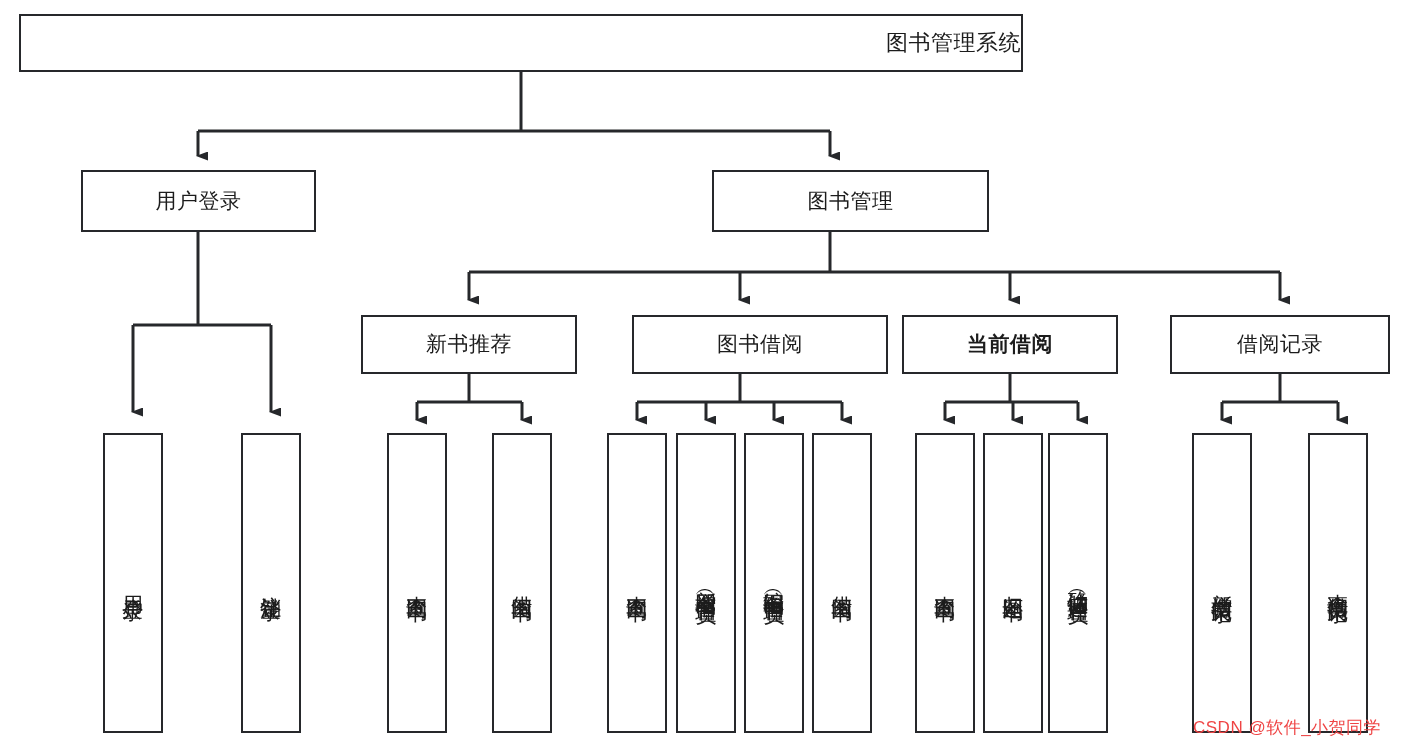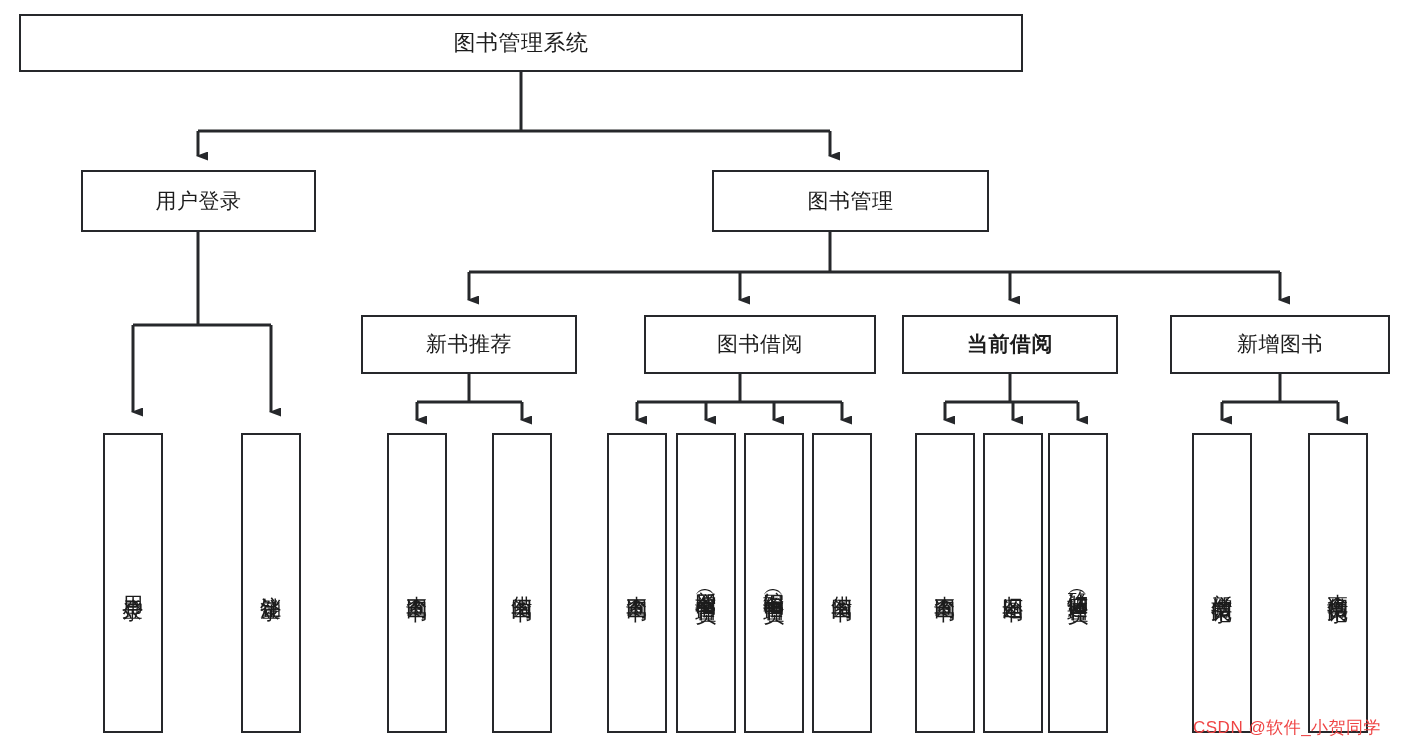--- a/index.html
+++ b/index.html
@@ -112,42 +112,42 @@
       <path d="M1013,402 L1013,420" marker-end="url(#arrow)"></path>
       <path d="M1078,402 L1078,420" marker-end="url(#arrow)"></path>
 
       <path d="M1280,374 L1280,402"></path>
       <path d="M1222,402 L1338,402"></path>
       <path d="M1222,402 L1222,420" marker-end="url(#arrow)"></path>
       <path d="M1338,402 L1338,420" marker-end="url(#arrow)"></path>
     </g>
   </svg>
 
-  <div class="node root" style="left:19px; top:14px; width:1004px; height:58px;">
+  <div class="node root" style="left:19px; top:14px; width:1004px; height:58px;justify-content:flex-end;">
     <span class="label">图书管理系统</span>
   </div>
 
   <div class="node" style="left:81px; top:170px; width:235px; height:62px;">
     <span class="label">用户登录</span>
   </div>
   <div class="node" style="left:712px; top:170px; width:277px; height:62px;">
     <span class="label">图书管理</span>
   </div>
 
   <div class="node" style="left:361px; top:315px; width:216px; height:59px;align-items:center;">
     <span class="label">新书推荐</span>
   </div>
-  <div class="node" style="left:632px; top:315px; width:232px; height:59px;margin-left:12px;">
+  <div class="node" style="left:632px; top:315px; width:256px; height:59px;">
     <span class="label">图书借阅</span>
   </div>
   <div class="node" style="left:902px; top:315px; width:216px; height:59px;font-weight:bold;">
     <span class="label">当前借阅</span>
   </div>
   <div class="node" style="left:1170px; top:315px; width:220px; height:59px;">
-    <span class="label">新增图书</span>
+    <span class="label">借阅记录</span>
   </div>
 
   <div class="node vert" style="left:103px; top:433px; width:60px; height:300px;">
     <span class="label">用户登录</span>
   </div>
   <div class="node vert" style="left:241px; top:433px; width:60px; height:300px;">
     <span class="label">注销登录</span>
   </div>
 
   <div class="node vert" style="left:387px; top:433px; width:60px; height:300px;">

